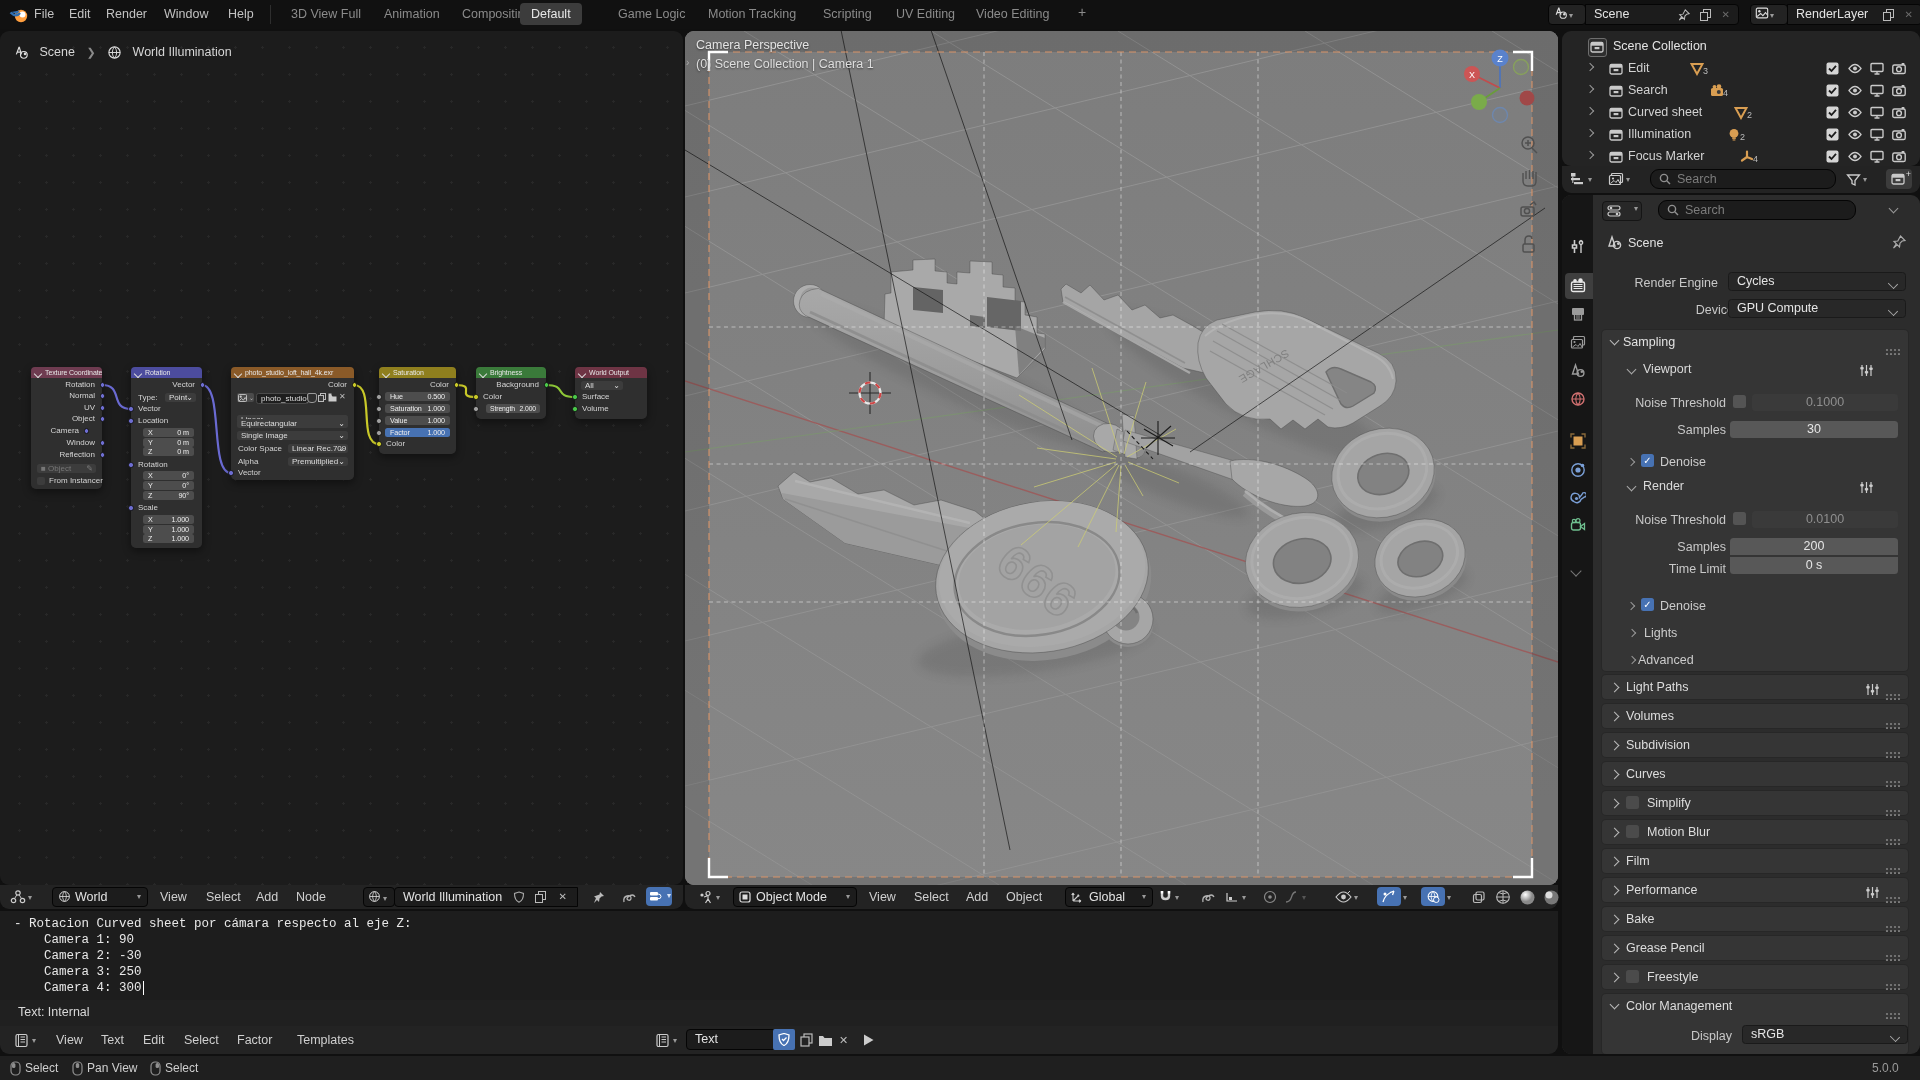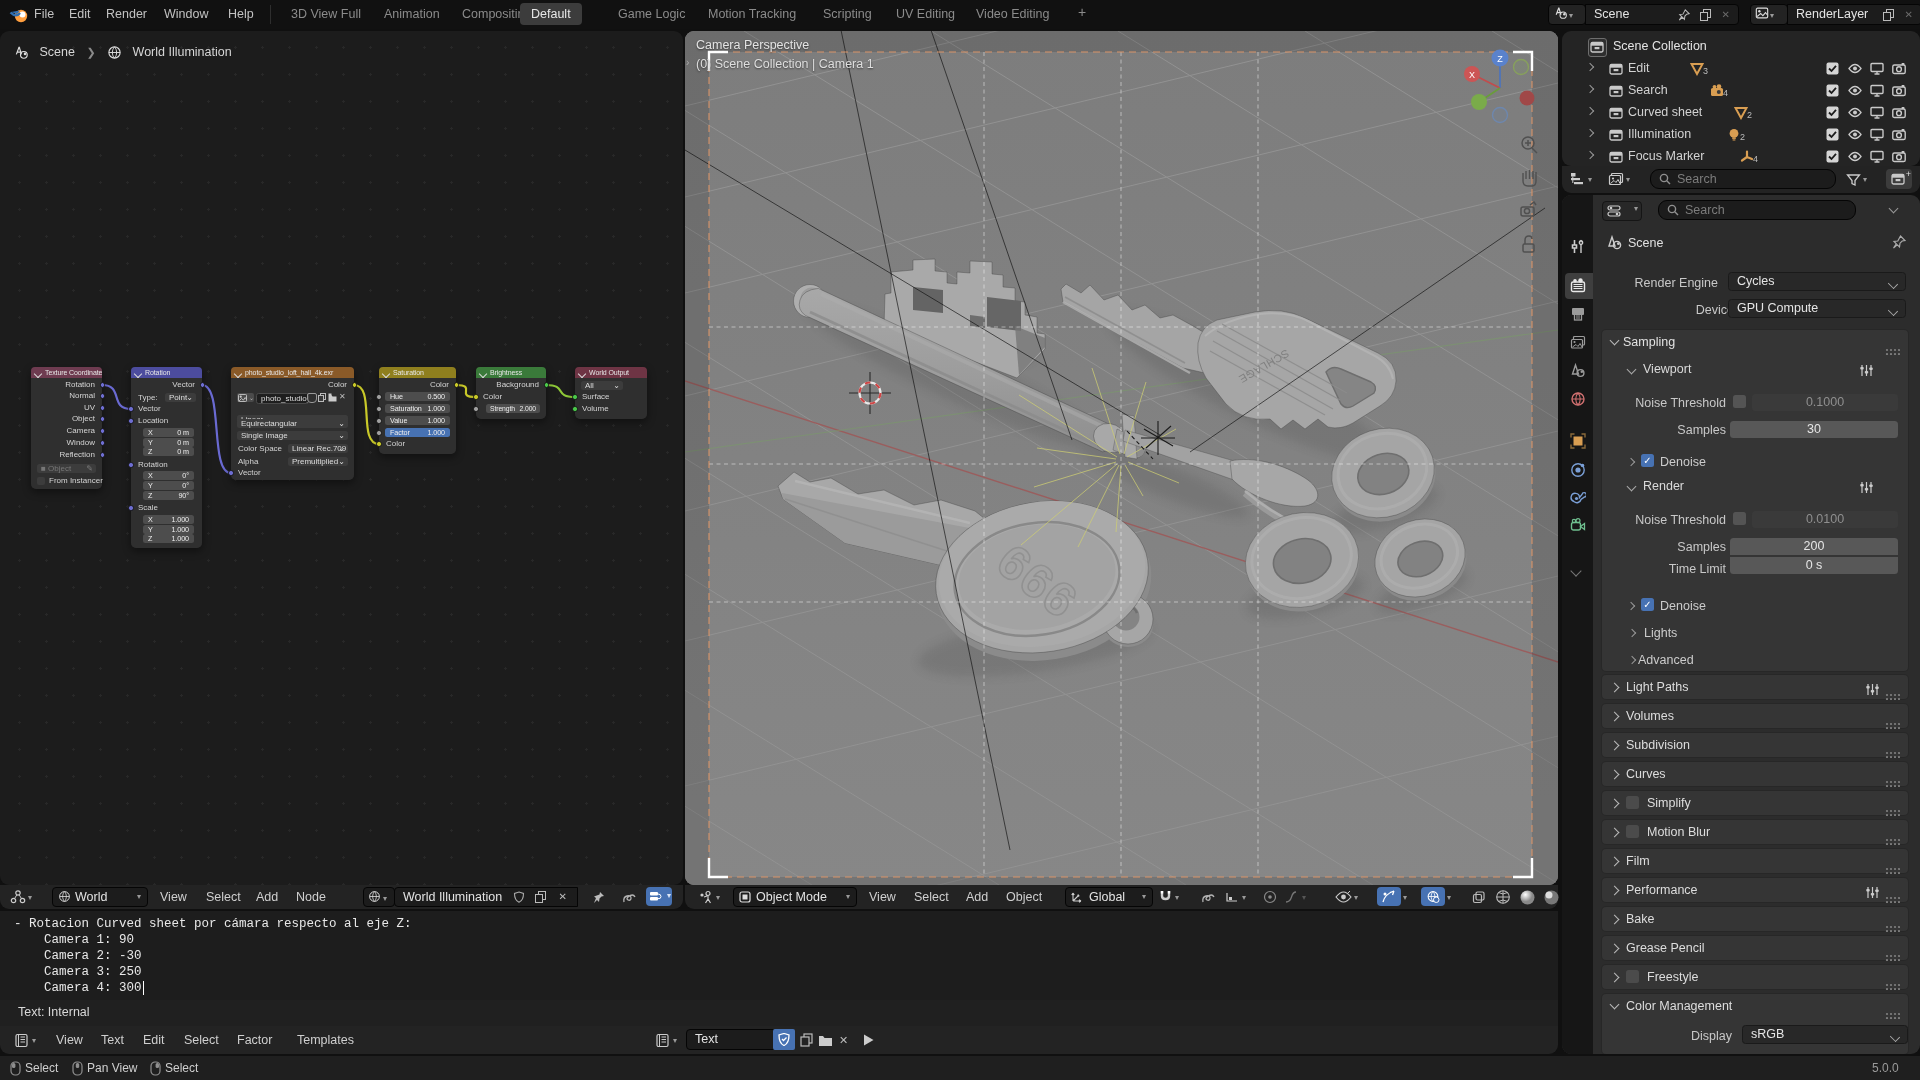--- a/index.html
+++ b/index.html
@@ -127,21 +127,21 @@
           <span class="sock sr" style="background:#6e6ed2;top:2px"></span>
         </div>
         <div style="position:absolute;left:0;right:0;top:36px;height:10px;line-height:10px">
           <span style="position:absolute;right:7px">UV</span>
           <span class="sock sr" style="background:#6e6ed2;top:2px"></span>
         </div>
         <div style="position:absolute;left:0;right:0;top:47px;height:10px;line-height:10px">
           <span style="position:absolute;right:7px">Object</span>
           <span class="sock sr" style="background:#6e6ed2;top:2px"></span>
         </div>
-        <div style="position:absolute;left:0;right:0;top:59px;height:10px;line-height:10px">
+        <div style="position:absolute;left:0;right:16px;top:59px;height:10px;line-height:10px">
           <span style="position:absolute;right:7px">Camera</span>
           <span class="sock sr" style="background:#6e6ed2;top:2px"></span>
         </div>
         <div style="position:absolute;left:0;right:0;top:71px;height:10px;line-height:10px">
           <span style="position:absolute;right:7px">Window</span>
           <span class="sock sr" style="background:#6e6ed2;top:2px"></span>
         </div>
         <div style="position:absolute;left:0;right:0;top:83px;height:10px;line-height:10px">
           <span style="position:absolute;right:7px">Reflection</span>
           <span class="sock sr" style="background:#6e6ed2;top:2px"></span>

